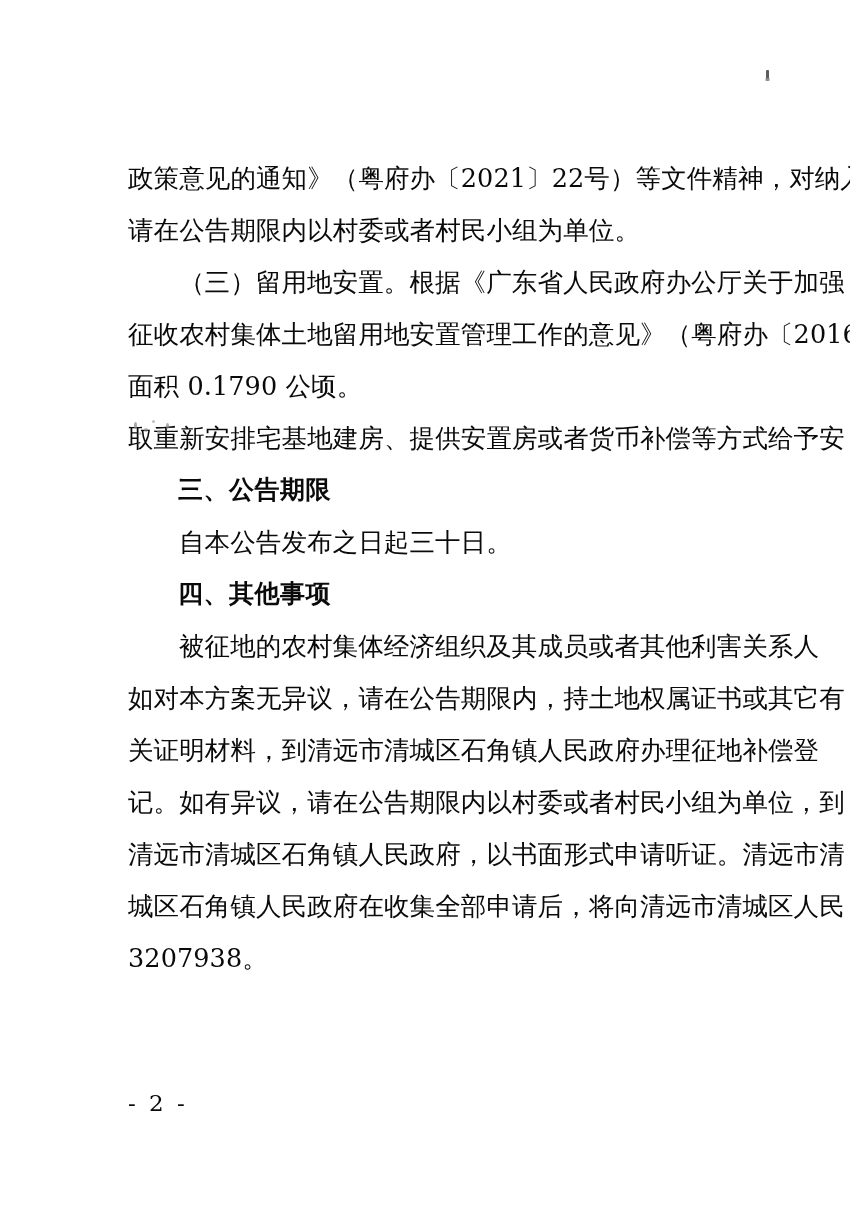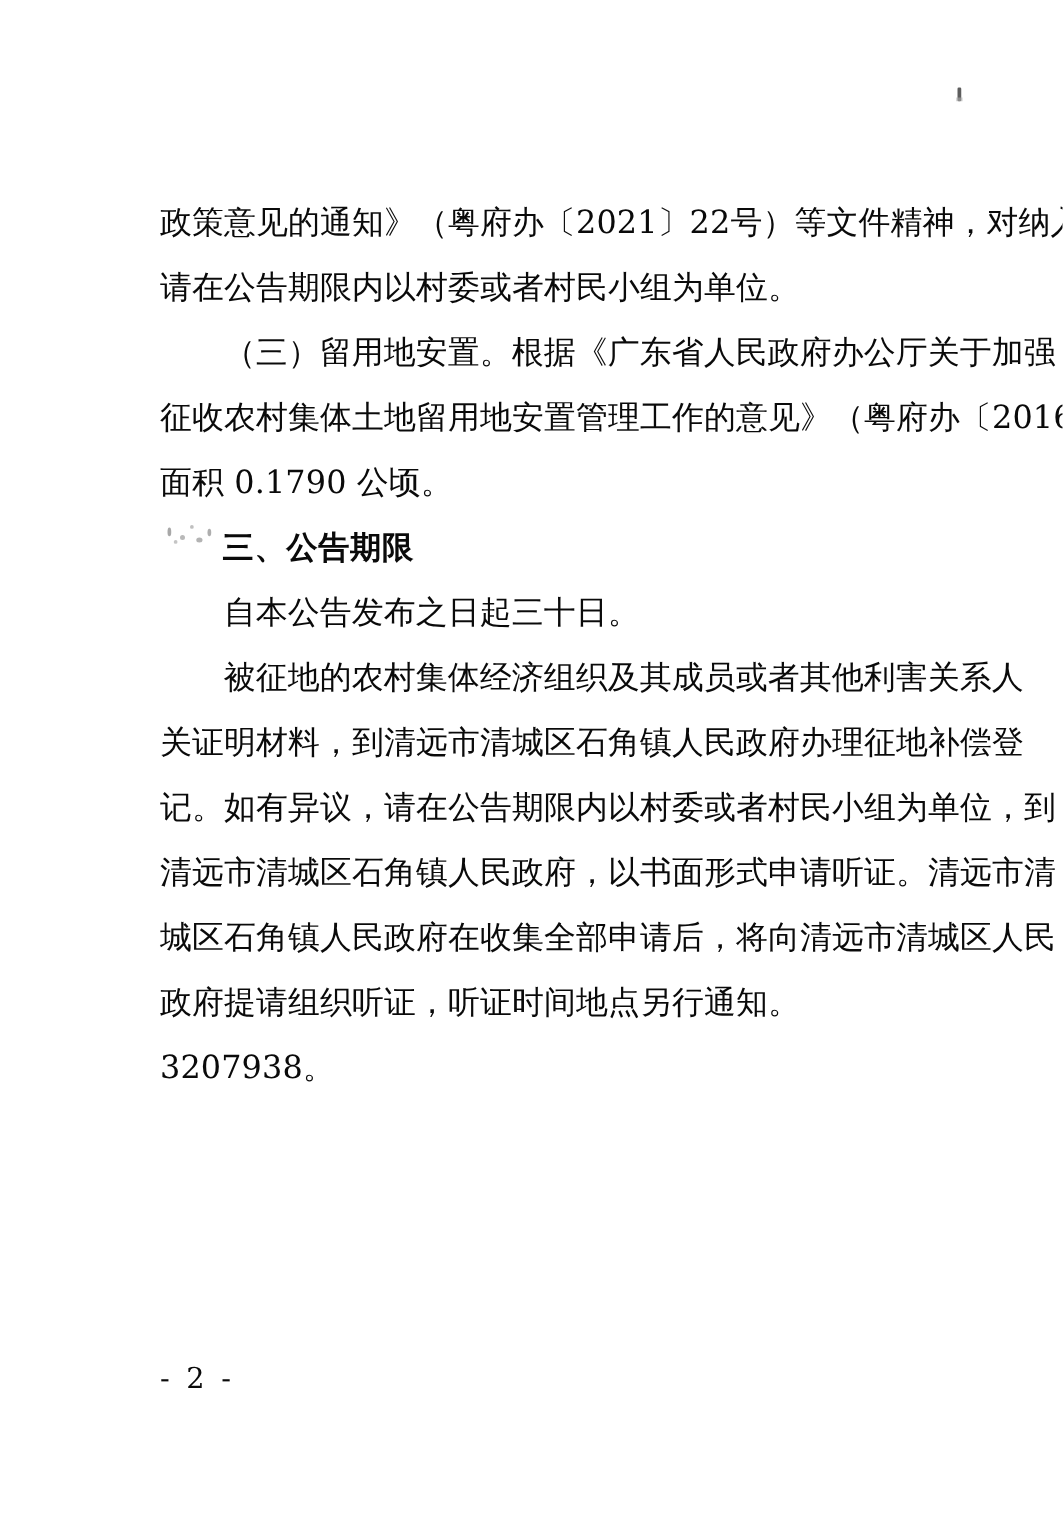--- a/index.html
+++ b/index.html
@@ -137,43 +137,47 @@
     <div class="line just">
       <span class="indent2">（三）留用地安置。根据《广东省人民政府办公厅关于加强</span>
     </div>
     <div class="line just tight">
       <span>征收农村集体土地留用地安置管理工作的意见》（粤府办〔2016〕</span>
     </div>
     <div class="line">
       <span>面积 0.1790 公顷。</span>
     </div>
 
+    <div class="line just">
+      <span>取重新安排宅基地建房、提供安置房或者货币补偿等方式给予安</span>
+    </div>
 
     <div class="line heading">三、公告期限</div>
     <div class="line">
       <span class="indent2">自本公告发布之日起三十日。</span>
     </div>
 
+    <div class="line heading">四、其他事项</div>
     <div class="line just">
       <span class="indent2">被征地的农村集体经济组织及其成员或者其他利害关系人</span>
+    </div>
+    <div class="line just">
+      <span>如对本方案无异议，请在公告期限内，持土地权属证书或其它有</span>
     </div>
     <div class="line just">
       <span>关证明材料，到清远市清城区石角镇人民政府办理征地补偿登</span>
     </div>
     <div class="line just">
       <span>记。如有异议，请在公告期限内以村委或者村民小组为单位，到</span>
     </div>
     <div class="line just">
       <span>清远市清城区石角镇人民政府，以书面形式申请听证。清远市清</span>
     </div>
     <div class="line just tight">
       <span>城区石角镇人民政府在收集全部申请后，将向清远市清城区人民</span>
-    </div>
-    <div class="line">
-      <span>政府提请组织听证，听证时间地点另行通知。</span>
     </div>
 
     <div class="line">
       <span class="num">3207938。</span>
     </div>
 
   </div>
 
   <div class="speck-group">
     <i class="sp1"></i>

